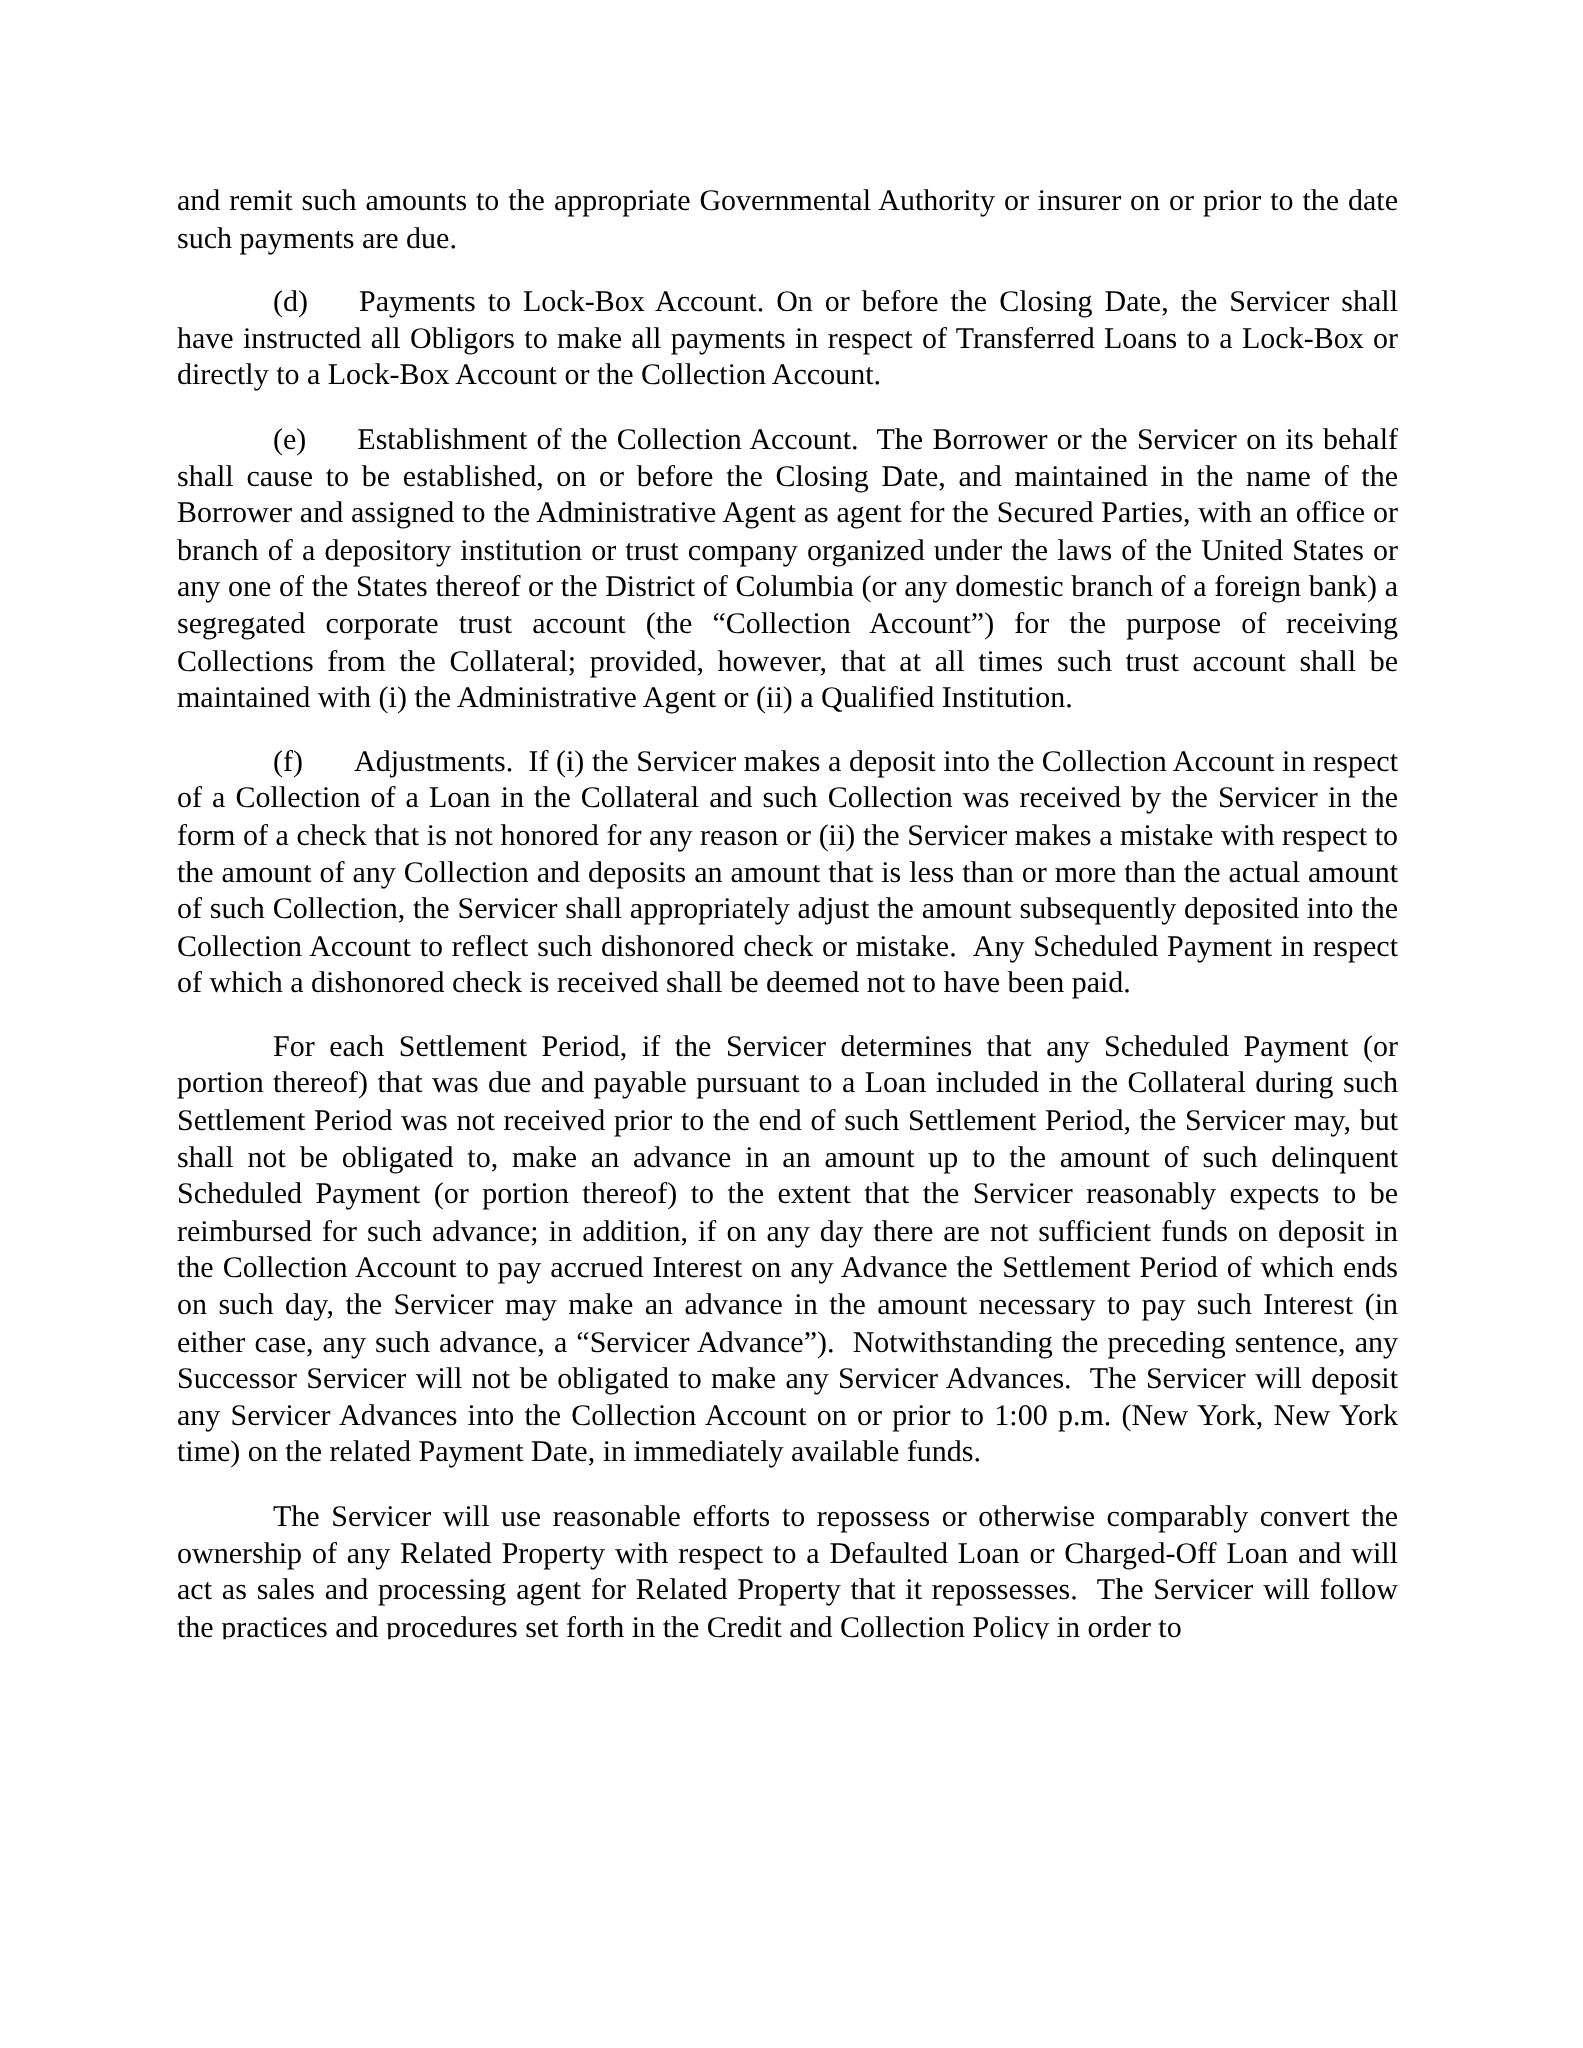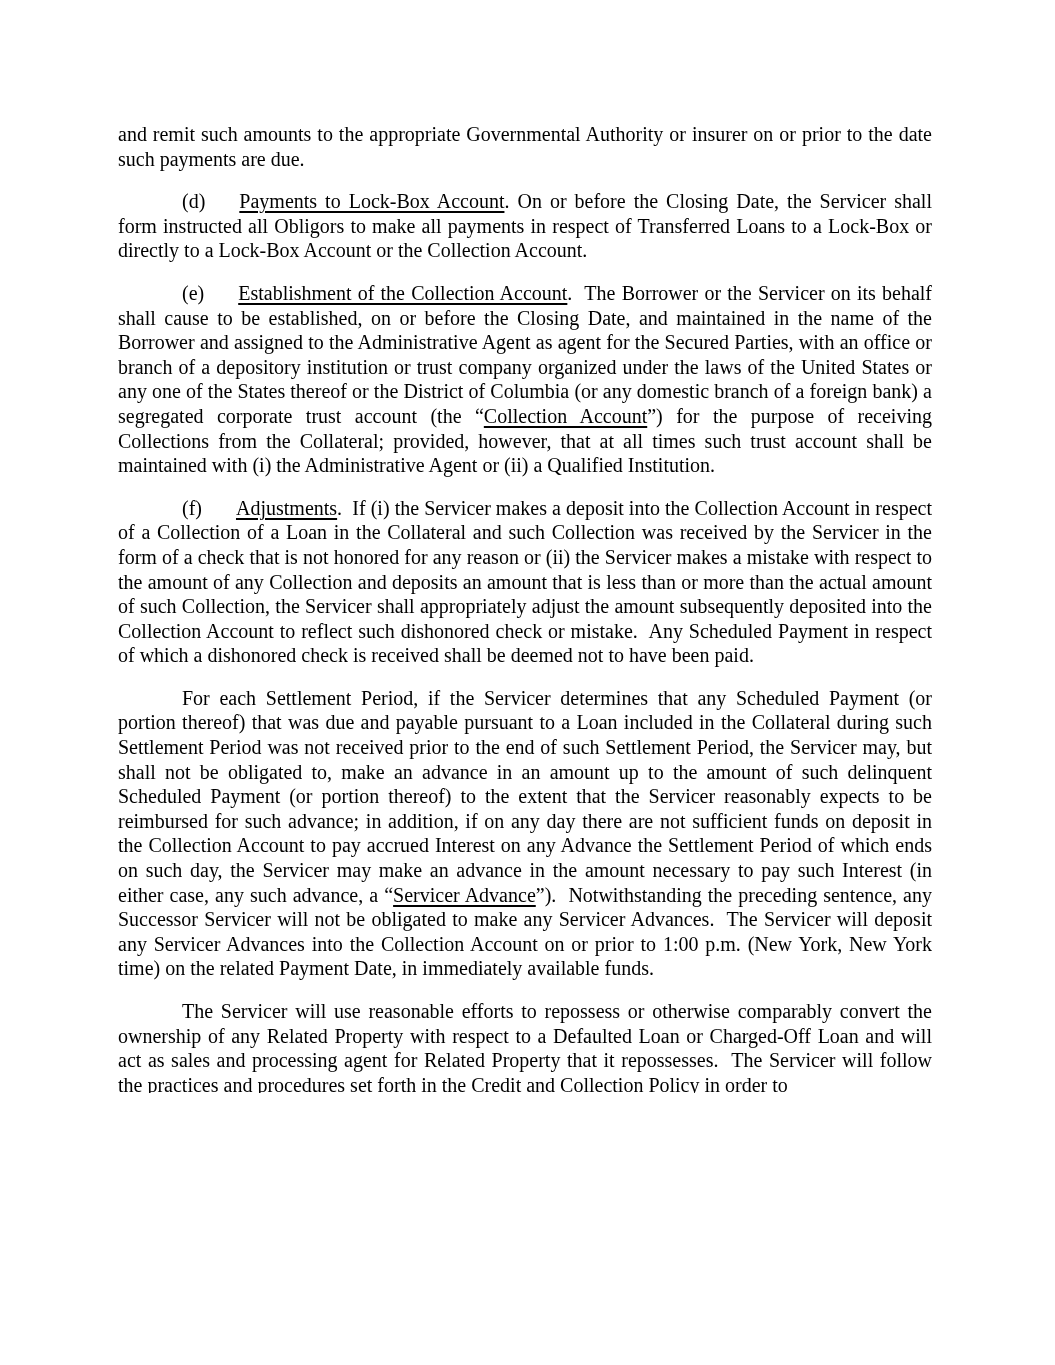--- a/index.html
+++ b/index.html
@@ -22,21 +22,20 @@
   .para {
     font-size: 20px;
     line-height: 24.6px;
     text-align: justify;
     text-justify: inter-word;
   }
   .para + .para { margin-top: 18px; }
   .para.indent { text-indent: 64px; }
   .run.b { font-weight: bold; }
   .run.u {
-    text-decoration: underline;
     text-decoration-thickness: 1.5px;
     text-underline-offset: 3px;
     margin-top: 24px;
   }
   .tab { display: inline-block; width: 34px; }
   .footer {
     position: absolute;
     top: 1229px;
     left: 0;
     width: 1005px;
@@ -44,21 +43,21 @@
     line-height: 24.6px;
     margin-left: 33px;
   }
 </style>
 </head>
 <body>
 
 <div class="page">
   <div class="doc">
       <p class="para"><span class="run">and remit such amounts to the appropriate Governmental Authority or insurer on or prior to the date such payments are due.</span></p>
-      <p class="para indent"><span class="run">(d)</span><span class="tab"></span><span class="run u">Payments to Lock-Box Account</span><span class="run">. On or before the Closing Date, the Servicer shall form instructed all Obligors to make all payments in respect of Transferred Loans to a Lock-Box or directly to a Lock-Box Account or the Collection Account.</span></p>
+      <p class="para indent"><span class="run">(d)</span><span class="tab"></span><span class="run u">Payments to Lock-Box Account</span><span class="run">. On or before the Closing Date, the Servicer shall have instructed all Obligors to make all payments in respect of Transferred Loans to a Lock-Box or directly to a Lock-Box Account or the Collection Account.</span></p>
       <p class="para indent"><span class="run">(e)</span><span class="tab"></span><span class="run u">Establishment of the Collection Account</span><span class="run">.&nbsp; The Borrower or the Servicer on its behalf shall cause to be established, on or before the Closing Date, and maintained in the name of the Borrower and assigned to the Administrative Agent as agent for the Secured Parties, with an office or branch of a depository institution or trust company organized under the laws of the United States or any one of the States thereof or the District of Columbia (or any domestic branch of a foreign bank) a segregated corporate trust account (the “</span><span class="run u">Collection Account</span><span class="run">”) for the purpose of receiving Collections from the Collateral; provided, however, that at all times such trust account shall be maintained with (i) the Administrative Agent or (ii) a Qualified Institution.</span></p>
       <p class="para indent"><span class="run">(f)</span><span class="tab"></span><span class="run u">Adjustments</span><span class="run">.&nbsp; If (i) the Servicer makes a deposit into the Collection Account in respect of a Collection of a Loan in the Collateral and such Collection was received by the Servicer in the form of a check that is not honored for any reason or (ii) the Servicer makes a mistake with respect to the amount of any Collection and deposits an amount that is less than or more than the actual amount of such Collection, the Servicer shall appropriately adjust the amount subsequently deposited into the Collection Account to reflect such dishonored check or mistake.&nbsp; Any Scheduled Payment in respect of which a dishonored check is received shall be deemed not to have been paid.</span></p>
       <p class="para indent"><span class="run">For each Settlement Period, if the Servicer determines that any Scheduled Payment (or portion thereof) that was due and payable pursuant to a Loan included in the Collateral during such Settlement Period was not received prior to the end of such Settlement Period, the Servicer may, but shall not be obligated to, make an advance in an amount up to the amount of such delinquent Scheduled Payment (or portion thereof) to the extent that the Servicer reasonably expects to be reimbursed for such advance; in addition, if on any day there are not sufficient funds on deposit in the Collection Account to pay accrued Interest on any Advance the Settlement Period of which ends on such day, the Servicer may make an advance in the amount necessary to pay such Interest (in either case, any such advance, a “</span><span class="run u">Servicer Advance</span><span class="run">”).&nbsp; Notwithstanding the preceding sentence, any Successor Servicer will not be obligated to make any Servicer Advances.&nbsp; The Servicer will deposit any Servicer Advances into the Collection Account on or prior to 1:00 p.m. (New York, New York time) on the related Payment Date, in immediately available funds.</span></p>
       <p class="para indent"><span class="run">The Servicer will use reasonable efforts to repossess or otherwise comparably convert the ownership of any Related Property with respect to a Defaulted Loan or Charged-Off Loan and will act as sales and processing agent for Related Property that it repossesses.&nbsp; The Servicer will follow the practices and procedures set forth in the Credit and Collection Policy in order to</span></p>
     </div>
   <div class="footer">
     <span>87</span>
   </div>
 </div>
 

